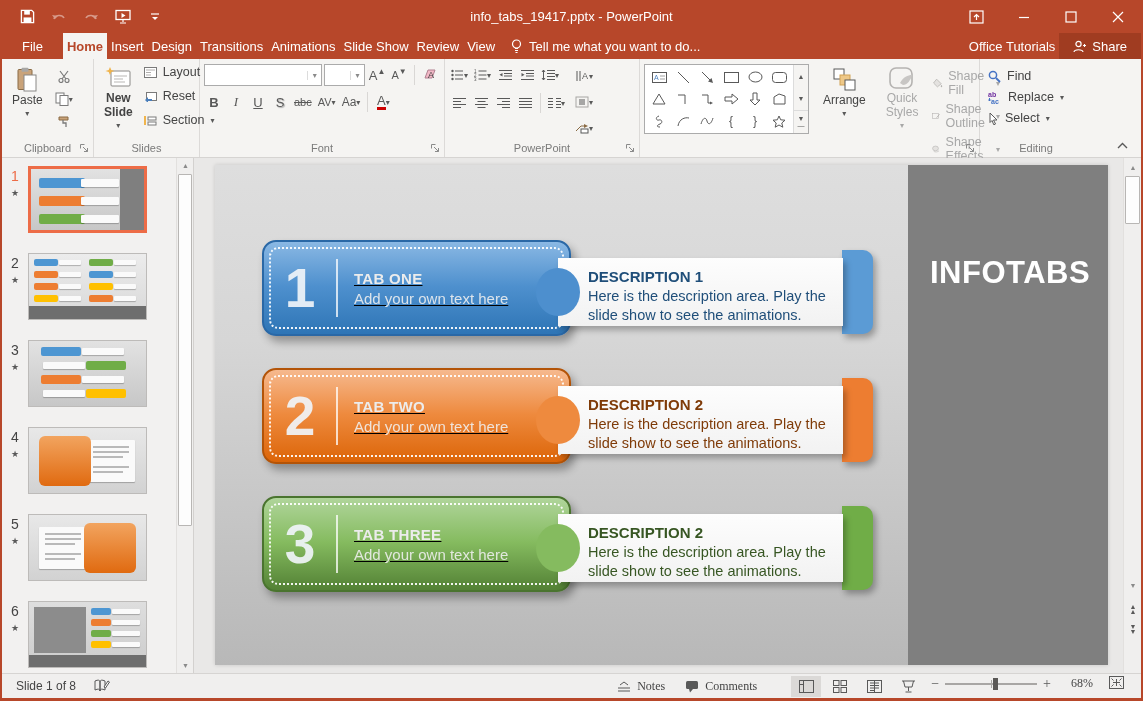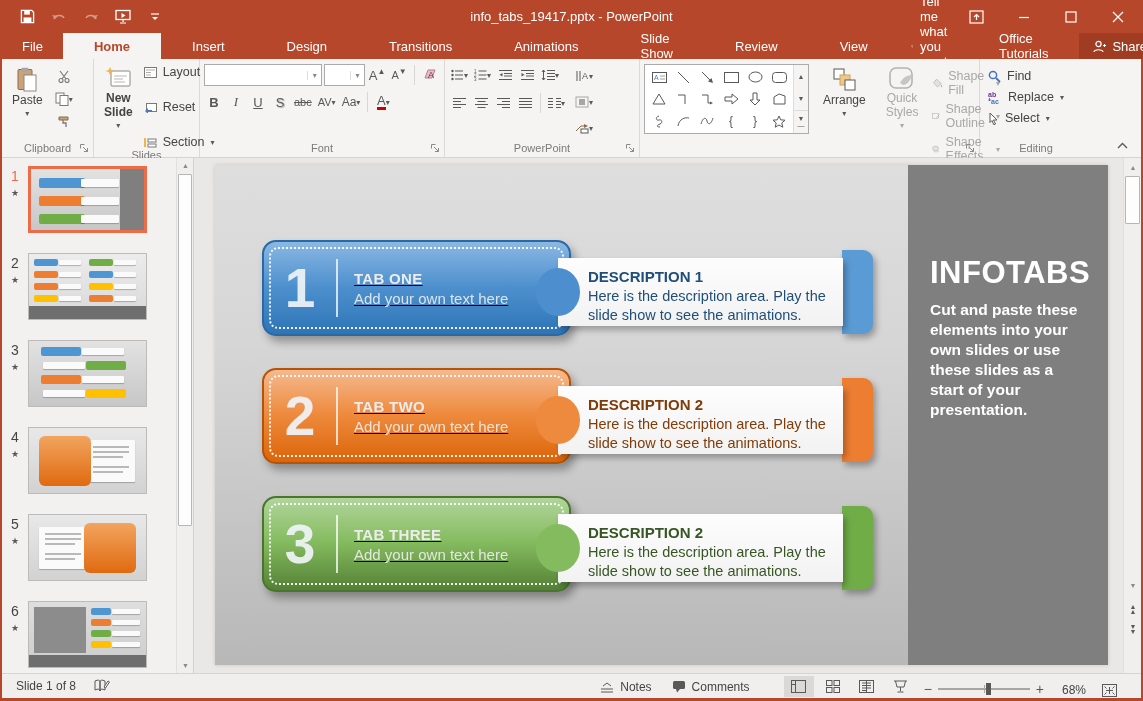--- a/index.html
+++ b/index.html
@@ -16,21 +16,21 @@
   .qat { display:flex; align-items:center; gap:14px; padding-left:16px; }
   .qat .qbtn { width:18px; height:18px; display:flex; align-items:center; justify-content:center; }
   .dim { opacity:.45; }
   #title-text { position:absolute; left:0; right:0; text-align:center; font-size:13px; color:#fff; pointer-events:none; }
   .wincontrols { margin-left:auto; display:flex; height:33px; }
   .wc { width:47px; height:33px; display:flex; align-items:center; justify-content:center; color:#fff; }
 
   
   #tabrow { position:absolute; left:0; top:33px; right:0; height:26px;
     background:var(--titlebar,#B7472A); display:flex; align-items:stretch; color:#fff; font-size:13px; }
-  .mtab { padding:0 31px; display:flex; align-items:center; }
+  .mtab { padding:0 4px; display:flex; align-items:center; }
   .mtab.file { padding:0 20px; }
   .mtab.active { background:#f5f4f2; color:var(--titlebar,#B7472A); font-weight:bold; }
   .tellme { display:flex; align-items:center; gap:7px; padding:0 12px; }
   .trailing { margin-left:auto; display:flex; align-items:stretch; }
   .share { background:var(--share-bg,#A43E23); display:flex; align-items:center; gap:6px; padding:0 14px; }
 
   
   #ribbon { position:absolute; left:0; top:59px; right:0; height:99px;
     background:#f5f4f2; border-bottom:1px solid #d6d4d2; display:flex; }
   .rgroup { position:relative; border-right:1px solid #dcdad8; display:flex; flex-direction:column; padding:4px 4px 0 4px; }
@@ -125,21 +125,21 @@
 
   
   #vscroll { width:18px; background:#f0efee; border-left:1px solid #e2e0de; position:relative; }
   #vscroll .scr-arrow { width:16px; }
   .dblarrow { position:absolute; left:1px; width:16px; text-align:center; font-size:7px; color:#595959; line-height:5px; }
 
   
   #statusbar { position:absolute; left:0; right:0; top:673px; height:25px; background:#f0efee;
     border-top:1px solid #d6d4d2; display:flex; align-items:center; font-size:12px; color:#444; }
   .sb-left { display:flex; align-items:center; gap:18px; padding-left:14px; }
-  .sb-right { margin-left:auto; display:flex; align-items:flex-end; gap:4px; padding-right:24px; }
+  .sb-right { margin-left:auto; display:flex; align-items:flex-start; gap:4px; padding-right:17px;font-family:Liberation Serif, serif; }
   .sb-btn { display:flex; align-items:center; gap:6px; padding:3px 8px; color:#444; }
   .viewbtn { width:30px; height:21px; display:flex; align-items:center; justify-content:center; }
   .viewbtn.active { background:#dbd9d7; }
   .zoomslider { display:flex; align-items:center; gap:6px; margin:0 4px; }
   .ztrack { position:relative; width:92px; height:2px; background:#a8a6a4; }
   .ztick { position:absolute; left:50%; top:-3px; width:1px; height:8px; background:#a8a6a4; }
   .zthumb { position:absolute; left:52%; top:-5px; width:5px; height:12px; background:#5a5856; }
   .zoompct { width:34px; text-align:right; margin-right:12px; }
 
   svg { display:block; }
@@ -291,21 +291,21 @@
       <div class="rbody">
         <div class="bigbtn">
           <svg width="26" height="24" viewBox="0 0 26 24">
               <rect x="6" y="4" width="19" height="15" rx="1" fill="#fff" stroke="#8a8886"></rect>
               <path d="M9 9h13M9 12h9M9 15h11" stroke="#b9b7b5"></path>
               <path d="M5 0l1.3 3L9.5 4 6.3 5 5 8 3.7 5 .5 4l3.2-1z" fill="#f0b44c"></path>
             </svg>
           <span style="white-space:pre-line; max-width:44px;font-weight:bold;">New Slide</span>
           <span class="dd">▾</span>
         </div>
-        <div class="smallcol" style="gap:21px">
+        <div class="smallcol" style="gap:10px">
           <span class="editrow" style="padding:0 2px">
             <svg width="13" height="11" viewBox="0 0 13 11">
                 <rect x="0.5" y="0.5" width="12" height="10" fill="#fff" stroke="#7a7a7a"></rect>
                 <path d="M2 3h9M2 5.5h5M2 8h5" stroke="#b0aead"></path>
               </svg>
             <span>Layout</span>
               <span class="dd">▾</span>
           </span>
           <span class="editrow" style="padding:0 2px">
             <svg width="13" height="11" viewBox="0 0 13 11">
@@ -865,21 +865,20 @@
           </span>
         </div>
         <div class="desccard" style="top:349px">
           <span class="notch notch-green"></span>
           <span class="desc-title txt-green" style="display:block">DESCRIPTION 2</span>
           <span class="desc-body txt-green" style="display:block">Here is the description area. Play the slide show to see the animations.</span>
         </div>
 
         <div id="slide-sidebar">
           <div id="sidebar-title">INFOTABS</div>
-          <div id="sidebar-body">Cut and paste these elements into your own slides or use these slides as a start of your presentation.</div>
         </div>
 
       </div>
     </div>
 
     <div id="vscroll">
       <span class="scr-arrow" style="top:2px">▲</span>
       <span class="scr-thumb" style="top:18px; height:48px; width:15px"></span>
       <span class="scr-arrow" style="top:420px">▼</span>
       <span class="dblarrow" style="top:446px">▲<br>▲</span>

